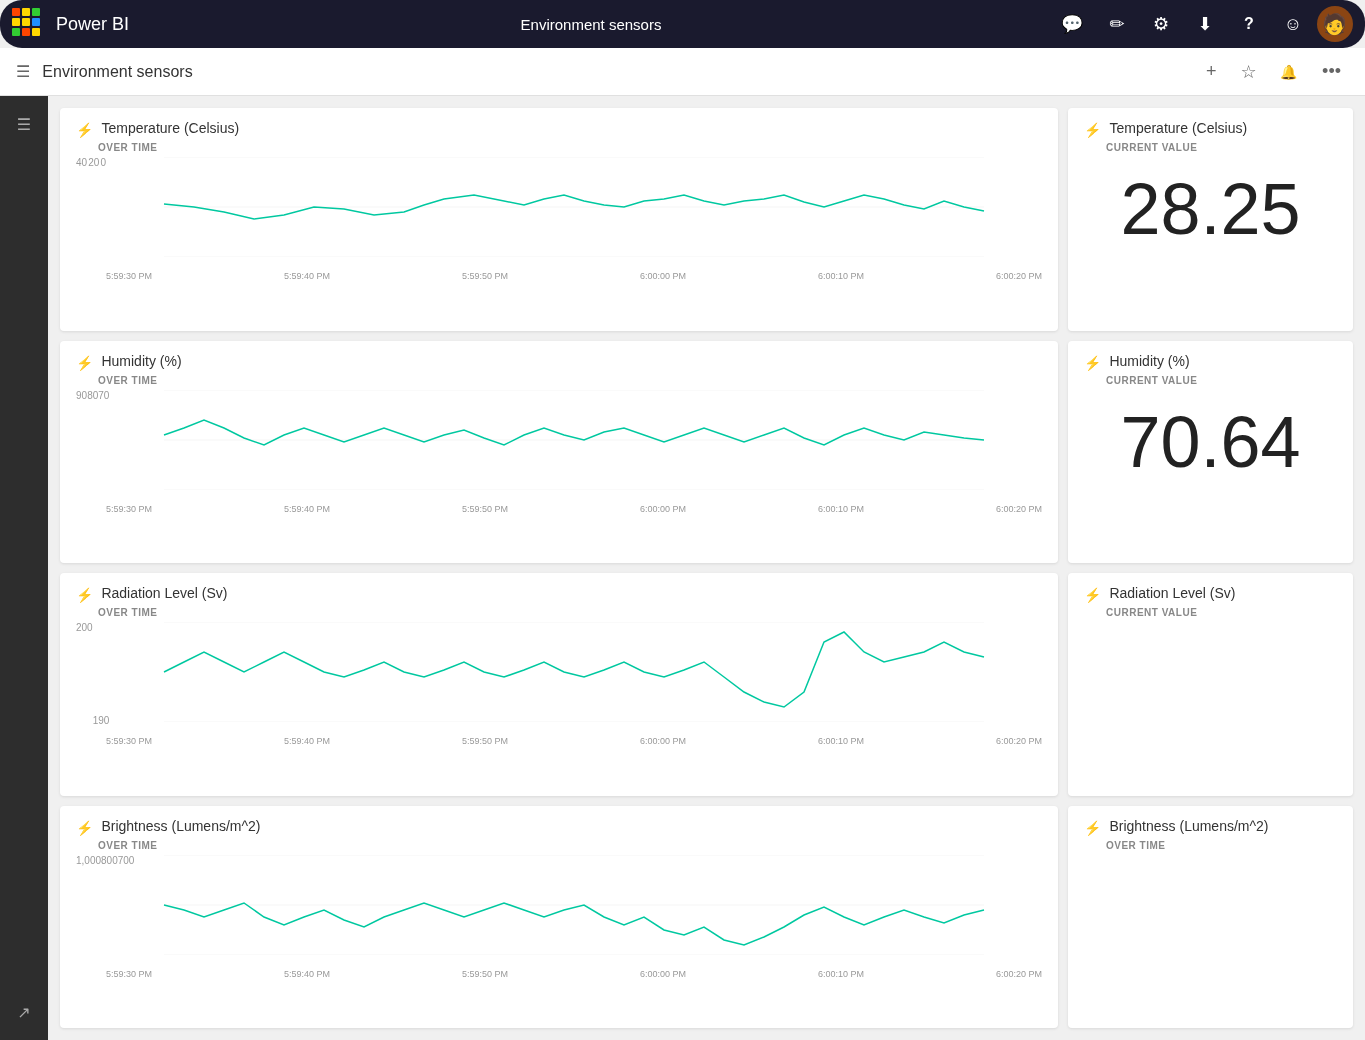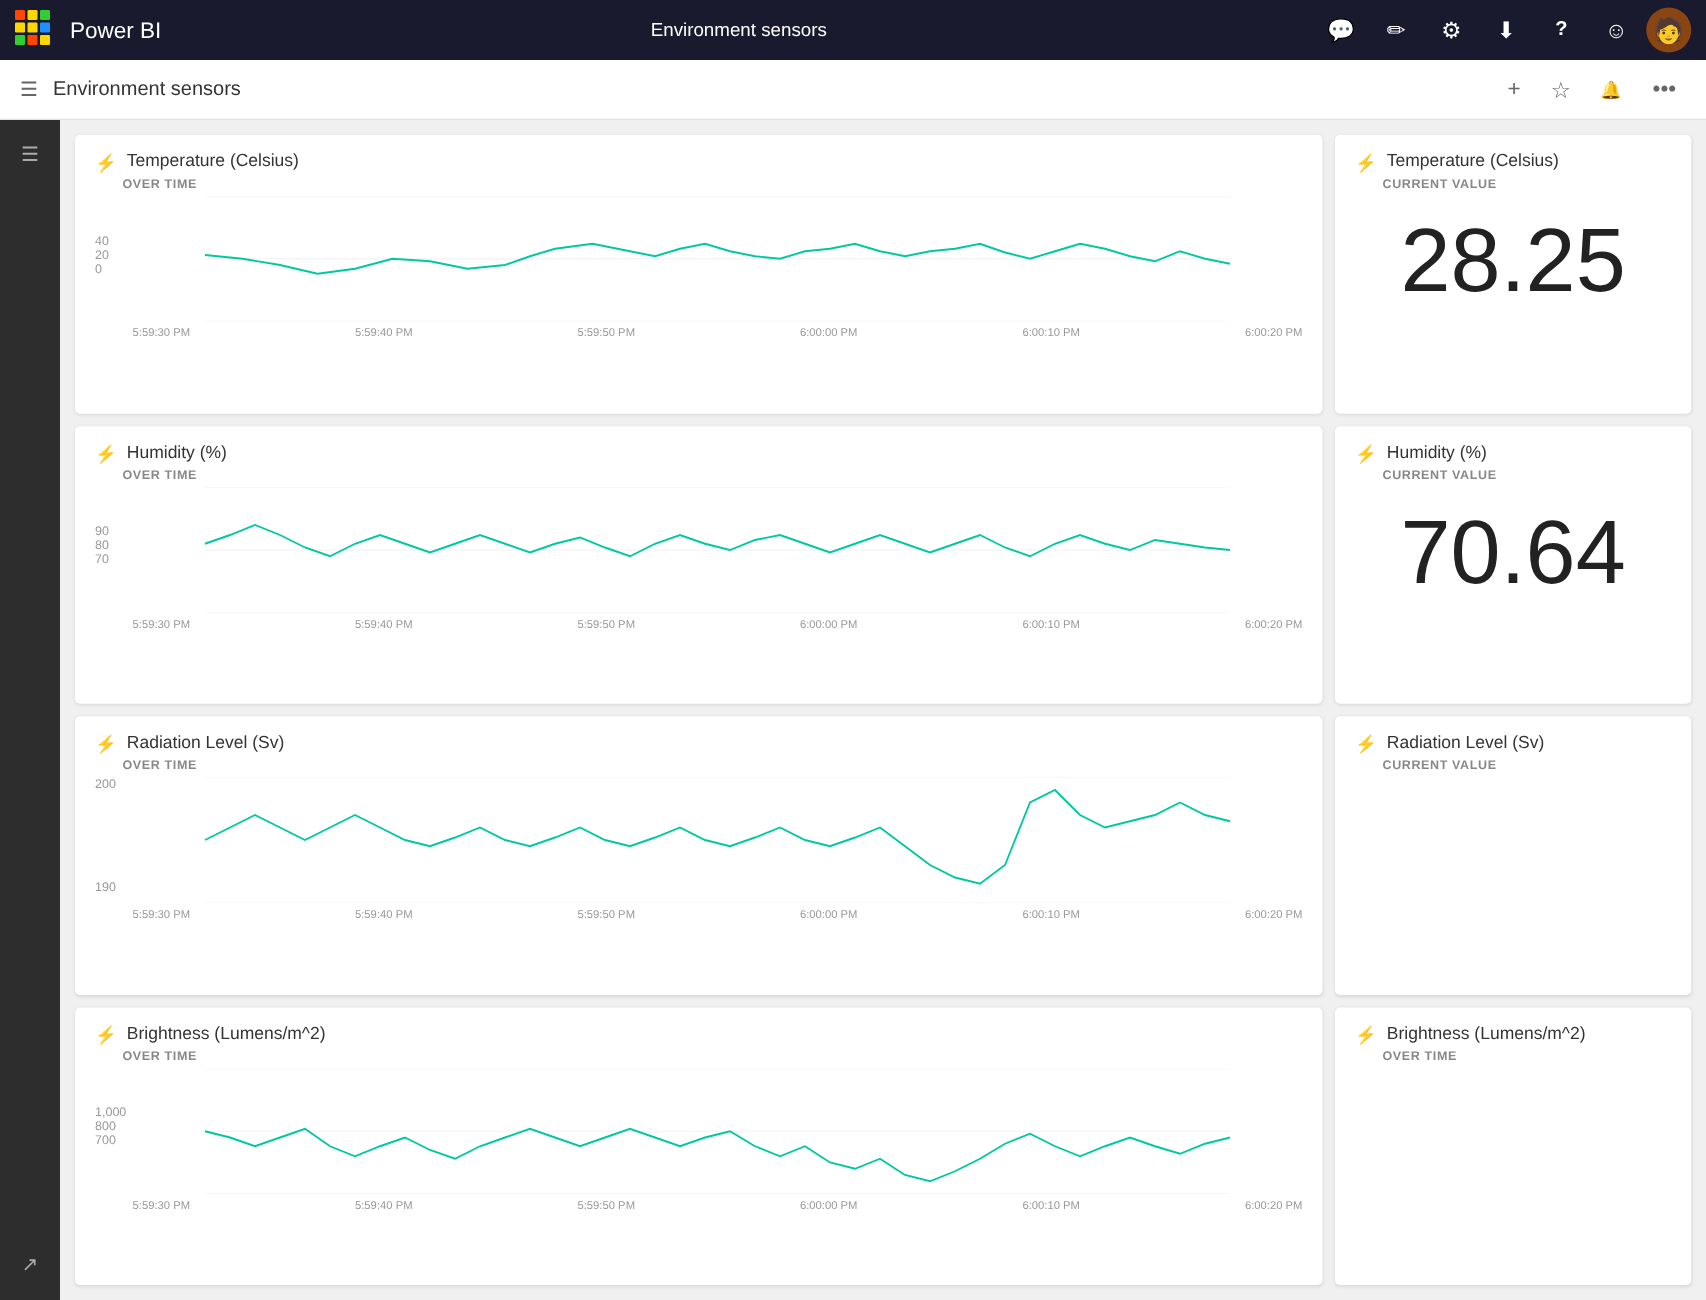--- a/index.html
+++ b/index.html
@@ -6,20 +6,21 @@
     body { font-family: 'Segoe UI', Arial, sans-serif; background: #f0f0f0; width: 1365px; height: 1040px; overflow: hidden; }
 
     
     .top-nav {
       height: 48px;
       background: #1a1a2e;
       display: flex;
       align-items: center;
       padding: 0 12px;
       gap: 12px;
+      border-radius: 22px;
     }
     .app-launcher {
       width: 32px; height: 32px;
       display: grid; grid-template-columns: repeat(3,8px); grid-template-rows: repeat(3,8px);
       gap: 2px; cursor: pointer;
     }
     .app-launcher span { background: #ffd700; display: block; border-radius: 1px; }
     .app-launcher span:nth-child(1) { background: #ff4500; }
     .app-launcher span:nth-child(2) { background: #ffd700; }
     .app-launcher span:nth-child(3) { background: #32cd32; }
@@ -122,32 +123,32 @@
     .chart-area {
       margin-top: 4px;
       position: relative;
     }
     .chart-y-labels {
       position: absolute;
       left: 0;
       top: 0;
       bottom: 20px;
       display: flex;
-      flex-direction: column;
-      justify-content: center;
+      flex-direction: row;
+      justify-content: space-between;
       font-size: 10px;
       color: #999;
       width: 30px;
     }
     .chart-x-labels {
       display: flex;
       justify-content: space-between;
       font-size: 9px;
       color: #999;
-      margin-top: 4px;
+      margin-top: 14px;
       padding-left: 30px;
     }
     .chart-svg-container {
       margin-left: 30px;
     }
     svg.chart {
       width: 100%;
       display: block;
     }
     .chart-line {

